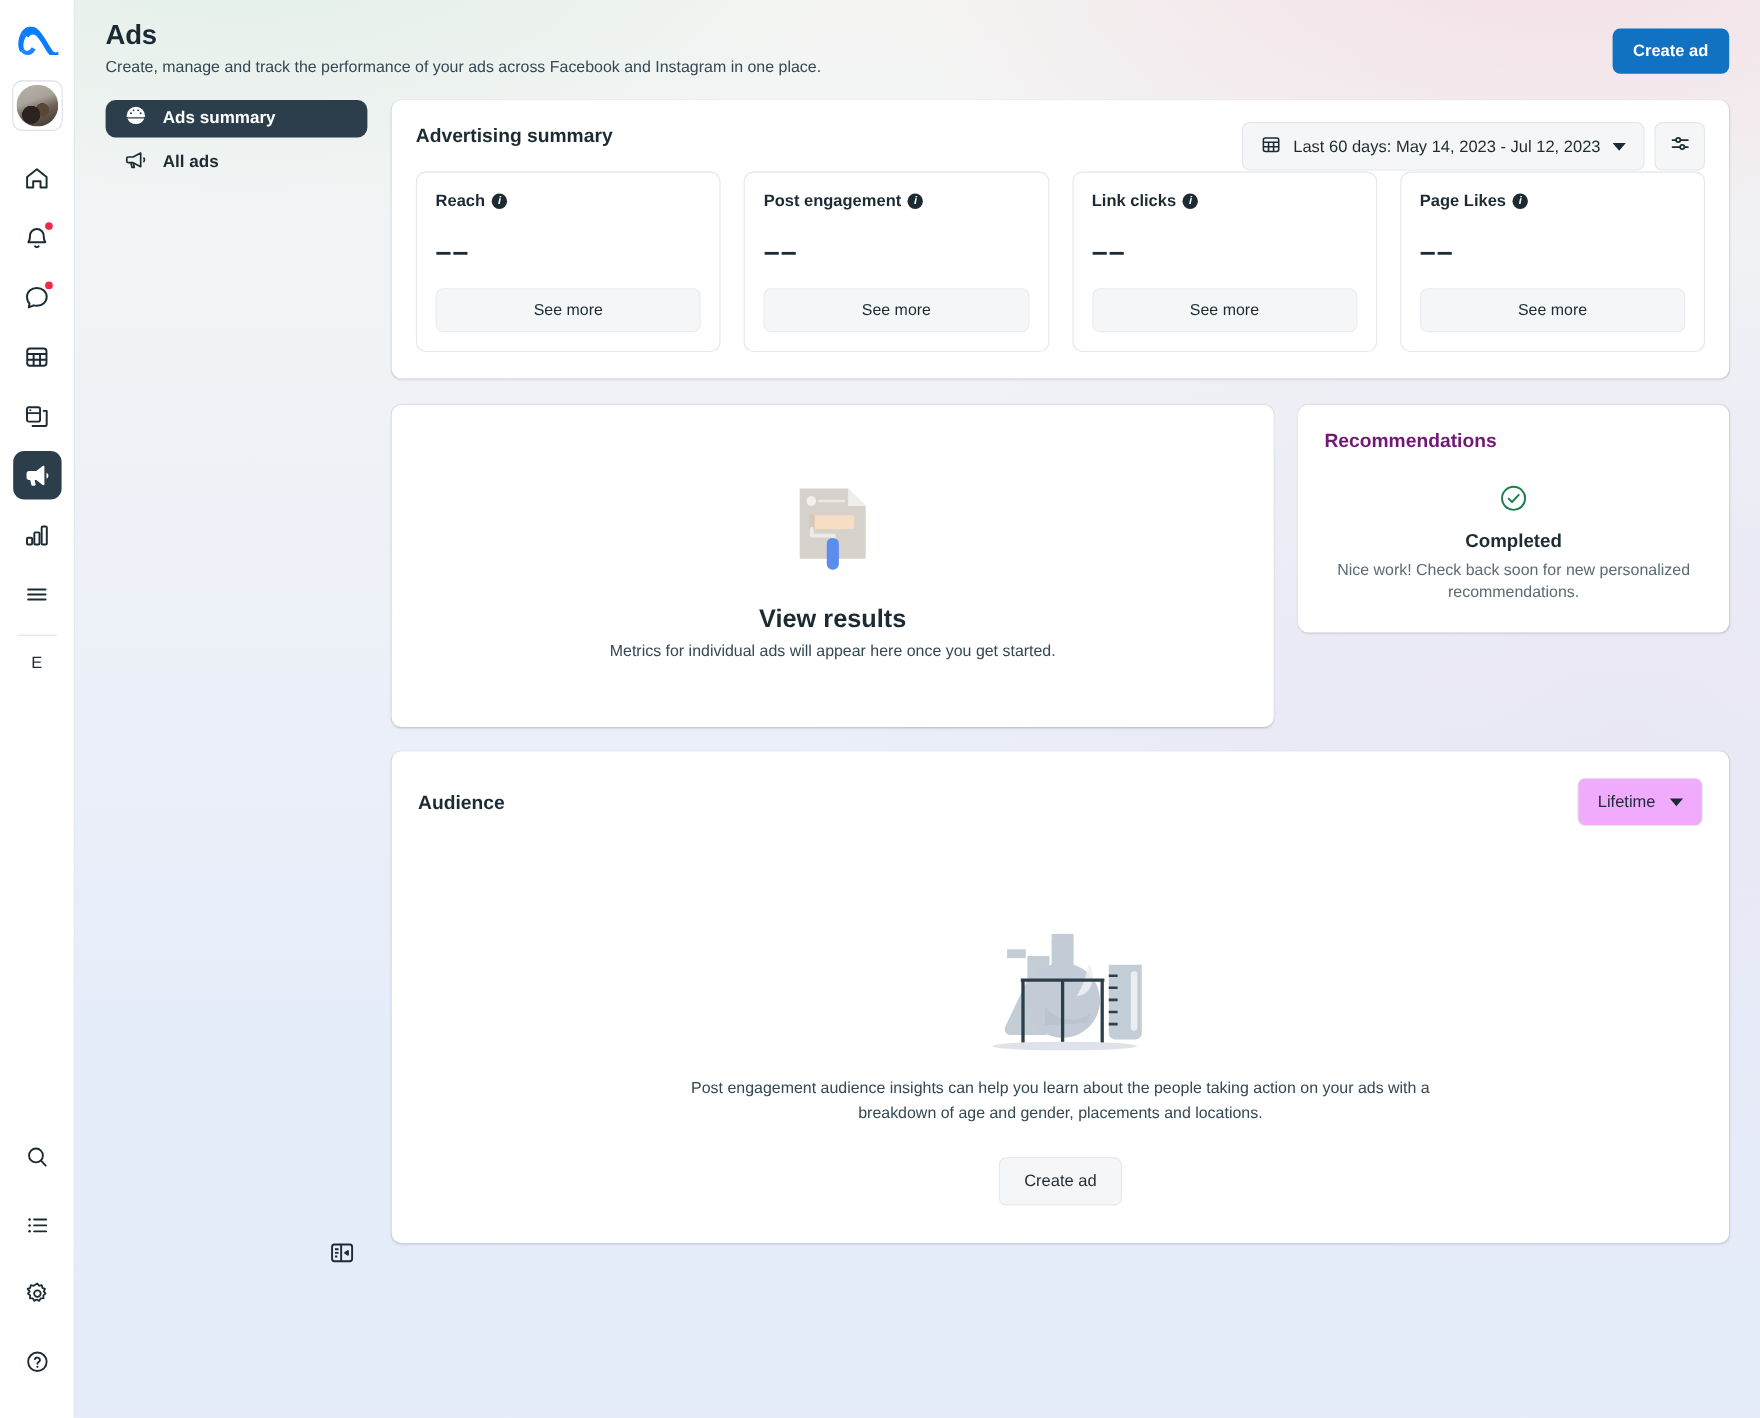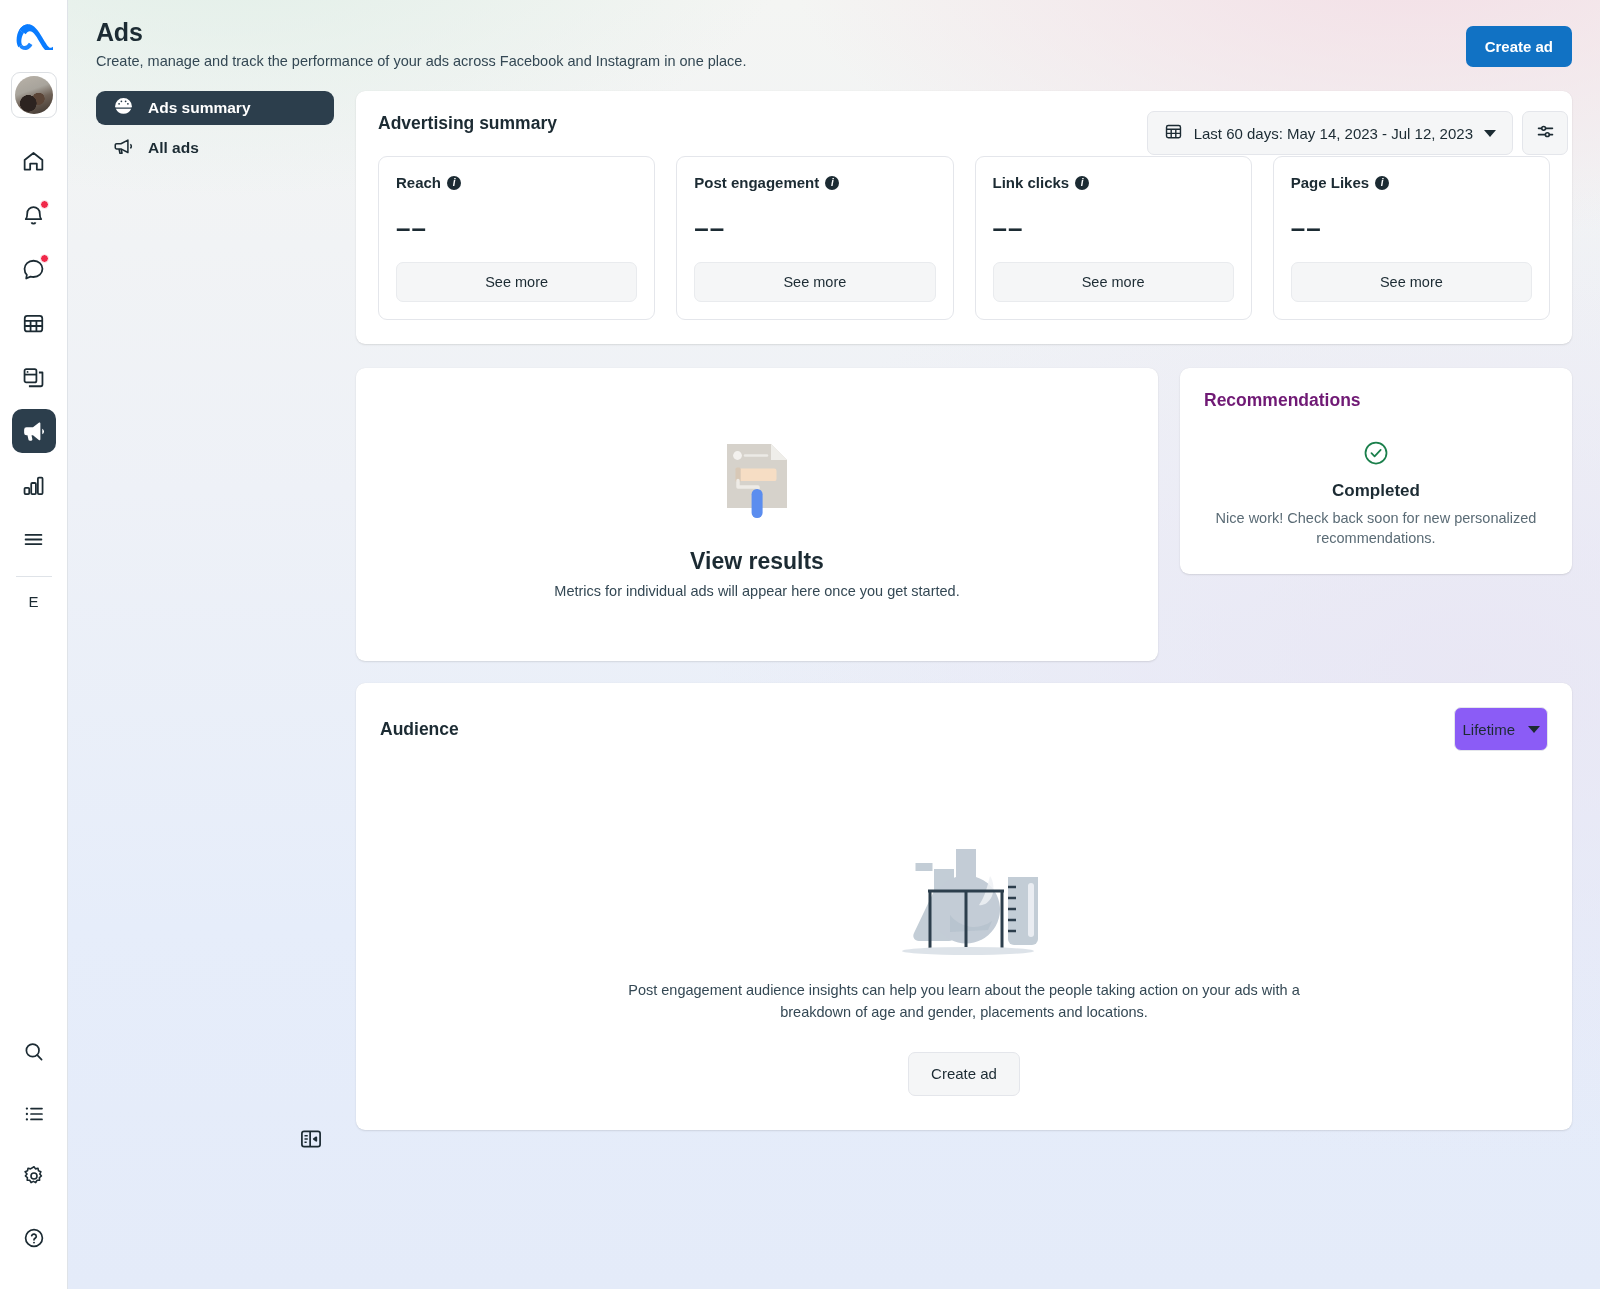--- a/index.html
+++ b/index.html
@@ -103,21 +103,21 @@
 
   .card {
     background: #ffffff; border-radius: 9px;
     box-shadow: 0 1px 2px rgba(0,0,0,0.10), 0 0 1px rgba(0,0,0,0.08);
   }
 
   
   .summary-card { padding: 22px 22px 24px 22px; position: relative; }
   .summary-title { font-size: 17.5px; font-weight: 700; color: #1c2b33; }
   .summary-sub { font-size: 14.5px; color: #344854; margin-top: 5px; }
-  .summary-controls { position: absolute; top: 20px; right: 4px; display: flex; gap: 9px; justify-content: flex-end; }
+  .summary-controls { position: absolute; top: 20px; right: 22px; display: flex; gap: 9px; justify-content: flex-end; }
   .date-pill {
     display: flex; align-items: center; gap: 11px;
     background: #f5f6f7; border: 1px solid #e4e6eb; border-radius: 7px;
     padding: 0 16px; height: 44px; font-size: 15px; color: #1c2b33; cursor: pointer;
   }
   .sq-btn {
     width: 46px; height: 44px; background:#f5f6f7; border:1px solid #e4e6eb;
     border-radius: 7px; display:flex; align-items:center; justify-content:center; cursor:pointer;
   }
   .caret { width: 0; height: 0; border-left: 6px solid transparent; border-right: 6px solid transparent; border-top: 7px solid #1c2b33; }
@@ -155,22 +155,22 @@
   .rec-center { text-align: center; margin-top: 28px; }
   .rec-status { font-size: 17px; font-weight: 700; color: #1c2b33; margin-top: 10px; }
   .rec-desc { font-size: 14.5px; color: #5a6b75; margin-top: 7px; line-height: 1.38; padding: 0 6px; }
 
   
   .aud-card { margin-top: 22px; padding: 24px 24px 34px 24px; position: relative; }
   .aud-head { display: flex; align-items: center; justify-content: space-between; }
   .aud-title { font-size: 17.5px; font-weight: 700; color: #1c2b33; }
   .lifetime-pill {
     display: flex; align-items: center; gap: 13px;
-    background: #8b5cf6; border: 1px solid #e4e6eb; border-radius: 7px;
-    padding: 0 7px; height: 44px; font-size: 15px; color: #1c2b33; cursor: pointer;
+    background: #f0abfc; border: 1px solid #e4e6eb; border-radius: 7px;
+    padding: 0 17px; height: 44px; font-size: 15px; color: #1c2b33; cursor: pointer;
   }
   .aud-illo { display: flex; justify-content: center; margin-top: 52px; }
   .aud-headline {
     text-align: center; font-size: 16px; font-weight: 700; color: #1c2b33;
     margin: 38px auto 0; max-width: 700px; line-height: 1.5;
   }
   .aud-headline a { color: #1877cc; text-decoration: none; }
   .aud-body {
     text-align: center; font-size: 14.5px; color: #344854;
     margin: 24px auto 0; max-width: 700px; line-height: 1.55;

